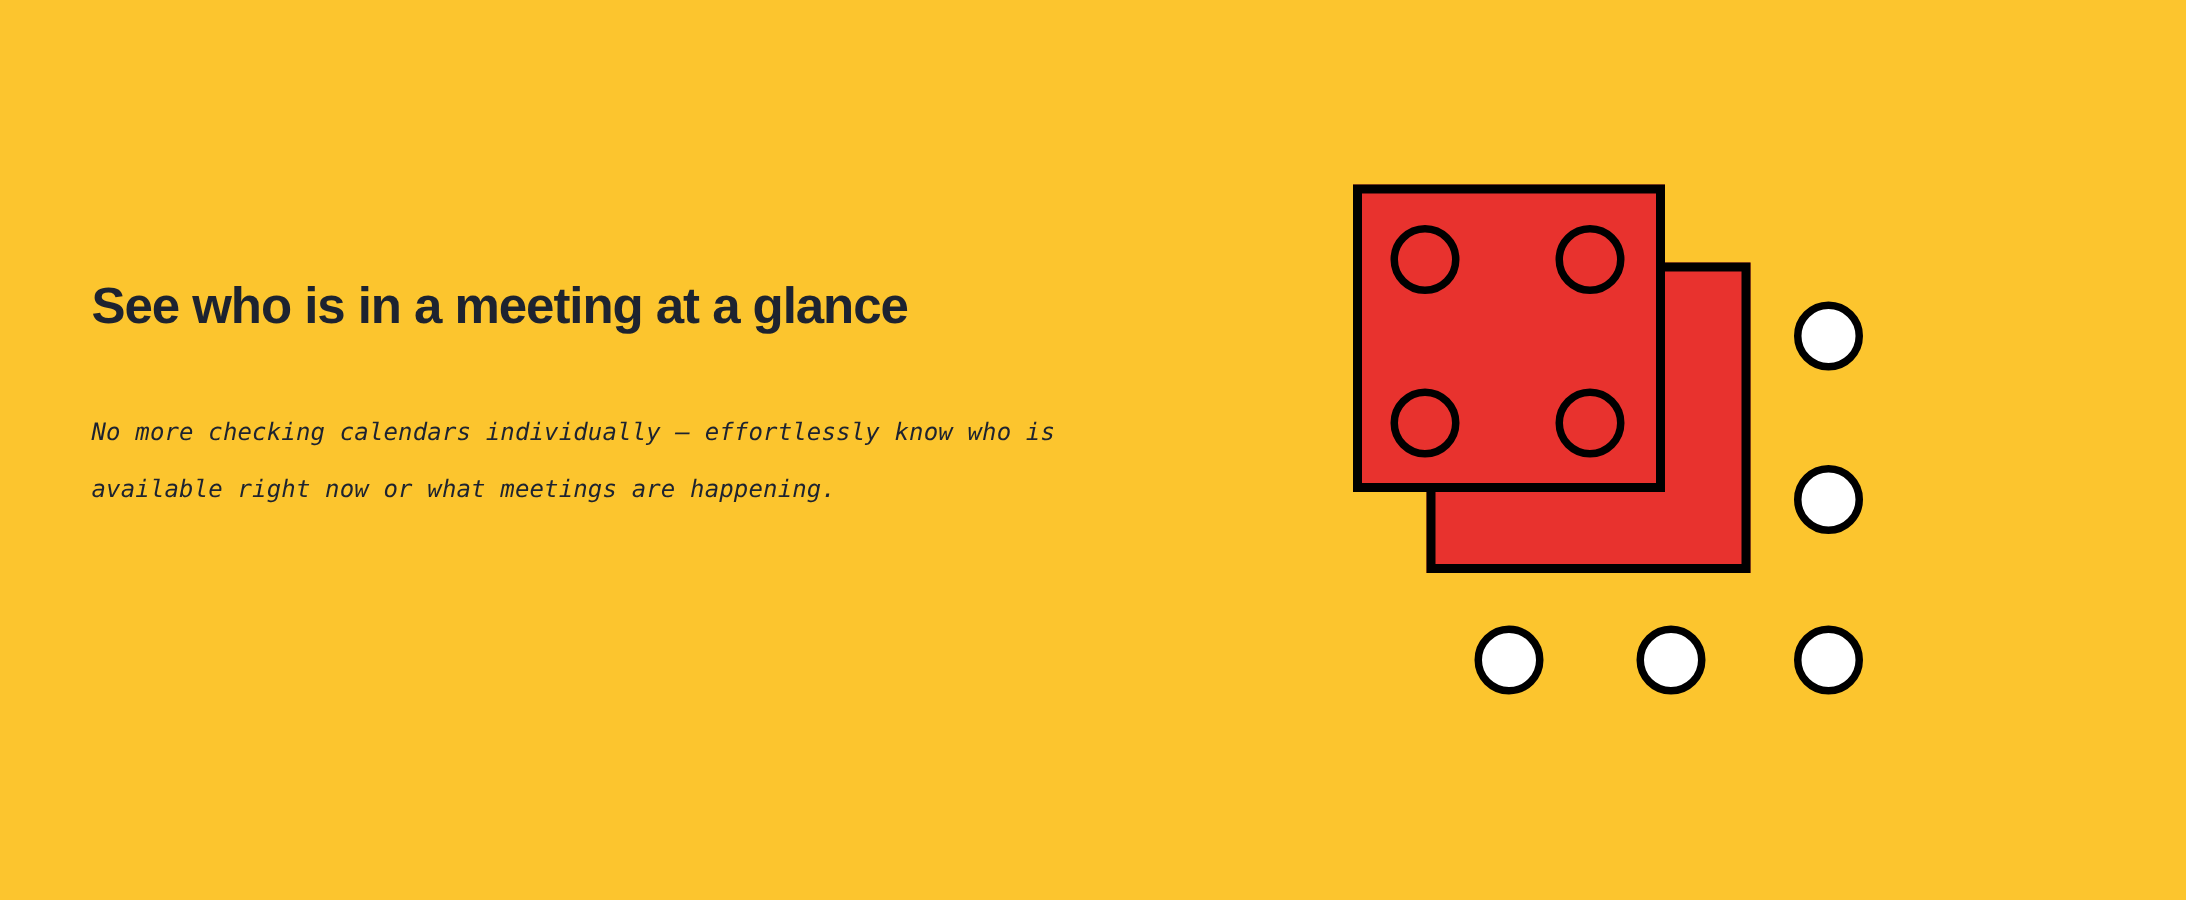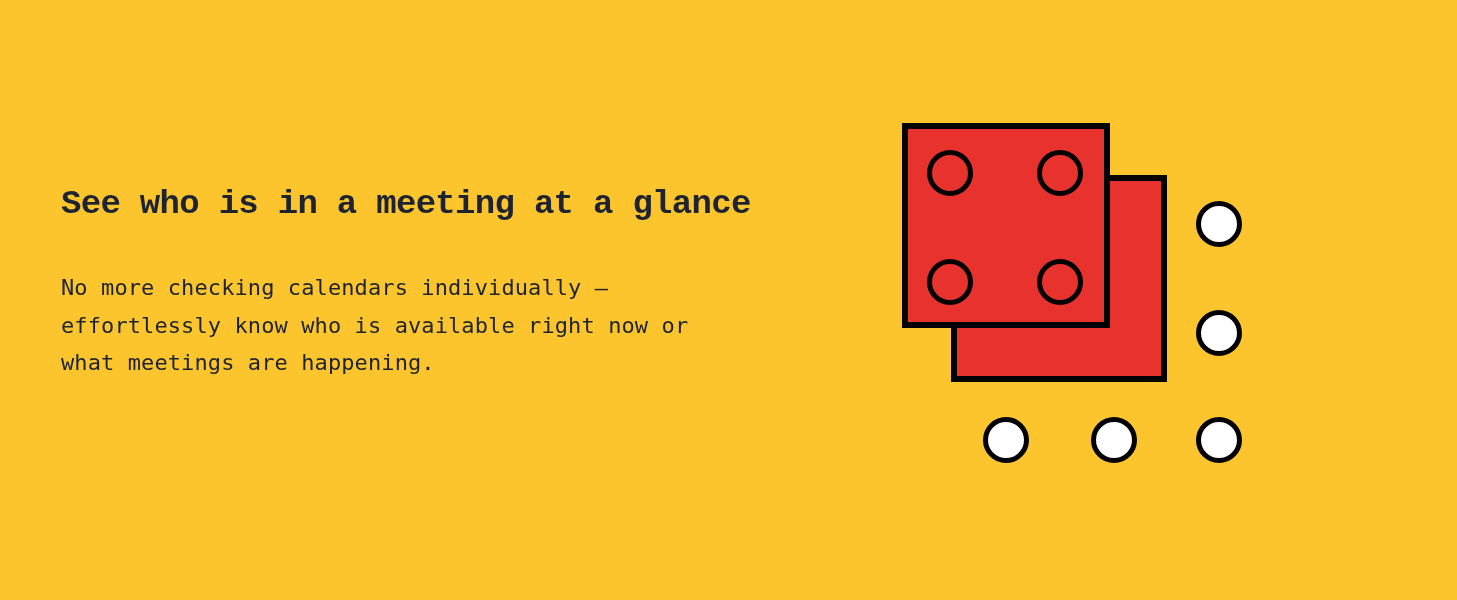--- a/index.html
+++ b/index.html
@@ -31,37 +31,38 @@
   #eyebrow {
     font-family: "DejaVu Sans Mono", "Liberation Mono", monospace;
     font-size: 18px;
     line-height: 26px;
     letter-spacing: 0.2px;
     color: #1d2330;
     margin: 0;
     white-space: nowrap;
   }
   #headline {
-    font-family: Liberation Mono, monospace;
+    font-family: Liberation Sans, sans-serif;
     font-weight: bold;
     font-size: 34px;
     line-height: 42px;
     letter-spacing: -0.7px;
     color: #1d2330;
     margin: 31px 0 0 0;
     white-space: nowrap;
   }
   #body-copy {
     font-family: "DejaVu Sans Mono", "Liberation Mono", monospace;
-    font-size: 22px;
+    font-size: 16px;
     line-height: 37.5px;
     letter-spacing: 0.1px;
     color: #1d2330;
     margin: 44px 0 0 0;
     width: 660px;
+    font-style: italic;
   }
 
   
   #graphic {
     position: absolute;
     left: 0;
     top: 0;
     width: 1457px;
     height: 600px;
     pointer-events: none;

